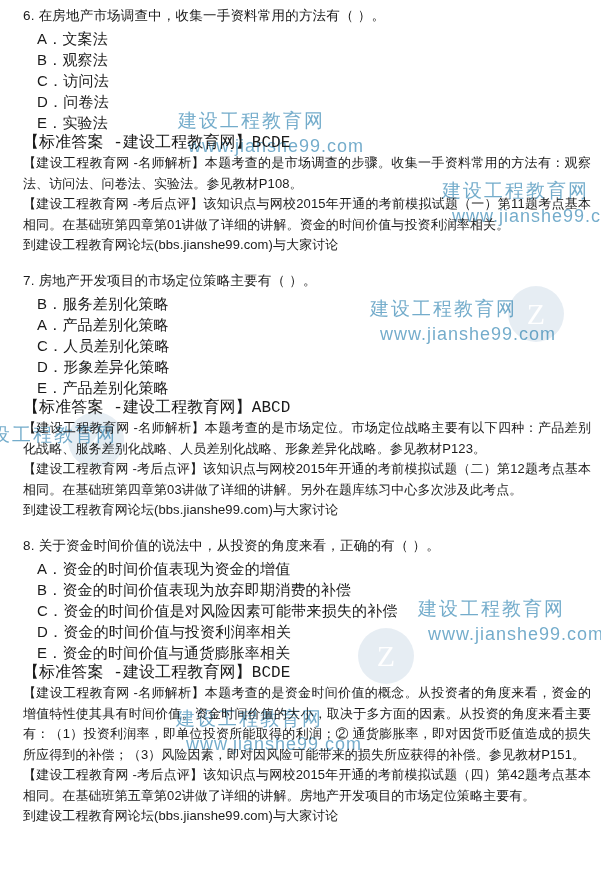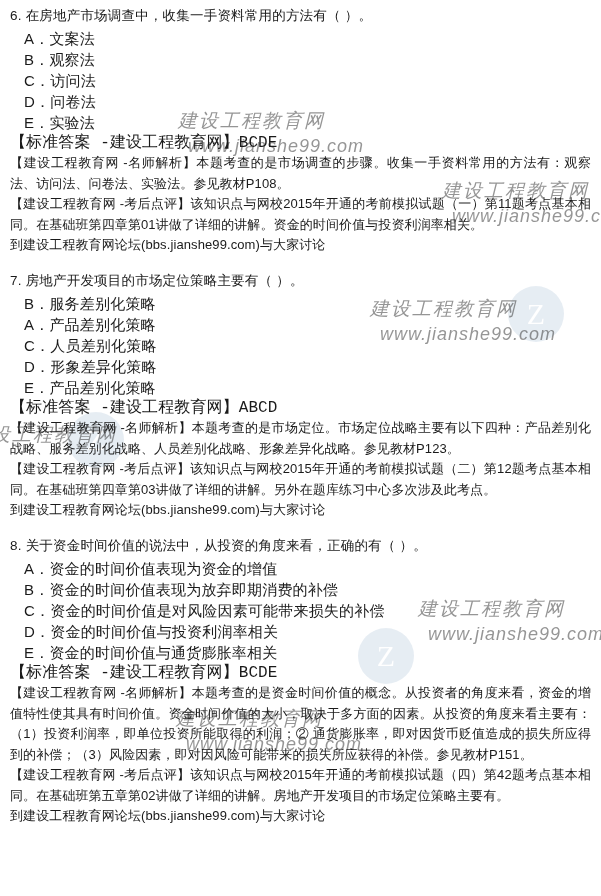--- a/index.html
+++ b/index.html
@@ -12,21 +12,21 @@
     height: 896px;
     font-family: "Liberation Sans", sans-serif;
     color: #1a1a1a;
     position: relative;
     overflow: hidden;
   }
   .page {
     position: relative;
     width: 601px;
     height: 896px;
-    padding: 6px 10px 0 10px;
+    padding: 6px 10px 0 23px;
     box-sizing: border-box;
     z-index: 2;
   }
   .question-block {
     margin-bottom: 2px;
   }
   .q-stem {
     font-size: 13.5px;
     line-height: 20px;
     margin: 0 0 2px 0;
@@ -65,26 +65,25 @@
   .wm-layer {
     position: absolute;
     left: 0; top: 0;
     width: 601px;
     height: 896px;
     z-index: 1;
     pointer-events: none;
   }
   .wm {
     position: absolute;
-    color: #404040;
+    color: #0369a1;
     opacity: 0.55;
     font-family: "Liberation Sans", sans-serif;
     white-space: nowrap;
     transform-origin: center center;
-    font-style: italic;
   }
   .wm-title {
     font-size: 19px;
     letter-spacing: 2px;
     font-weight: normal;
   }
   .wm-url {
     font-size: 18px;
     letter-spacing: 1px;
     text-align: right;

